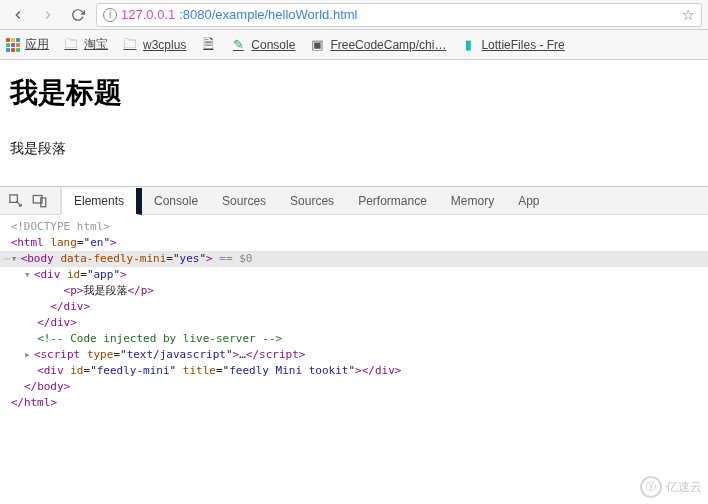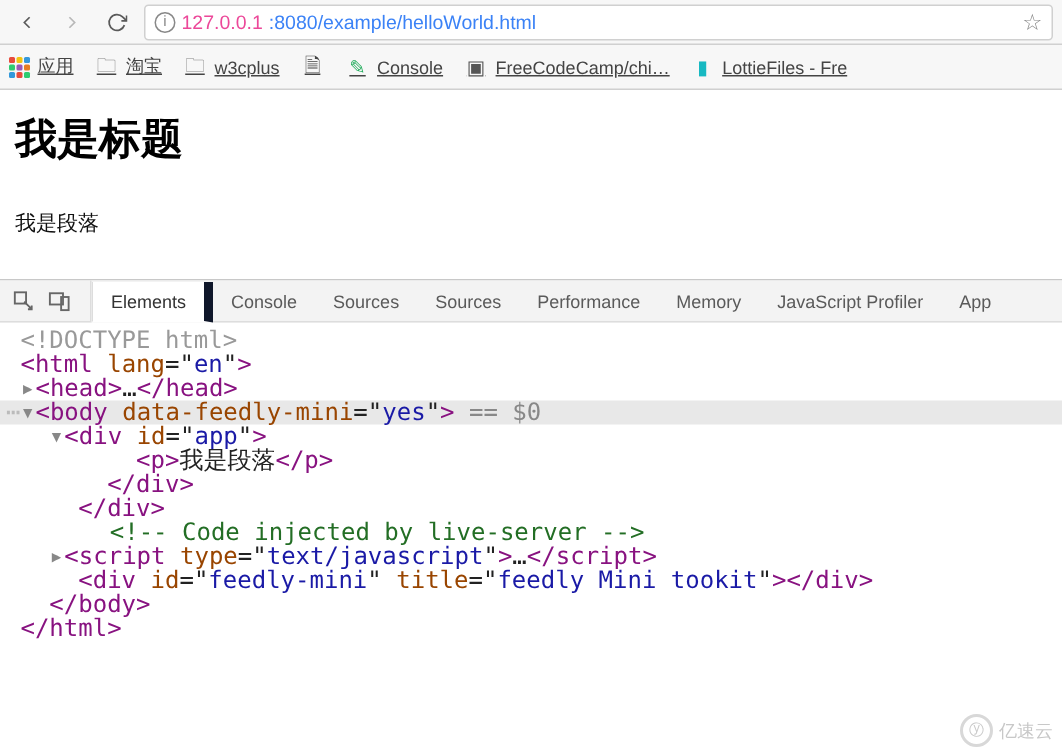--- a/index.html
+++ b/index.html
@@ -157,40 +157,40 @@
     background: #fff;
     border-left: 1px solid #ddd;
     border-right: 6px solid #0f172a;
     margin-bottom: -1px;
     border-bottom: 1px solid #fff;
     font-weight: 400;
   }
   
   .dom-tree {
     font-family: Menlo, Consolas, monospace;
-    font-size: 16px;
+    font-size: 11px;
     line-height: 16px;
     padding: 4px 0 6px 0;
     color: #222;
   }
   .dom-line {
     white-space: pre;
     padding: 0 6px 0 4px;
   }
   .dom-line.selected {
     background: #e8e8e8;
   }
   .tag-name { color: #881280; }
   .attr-name { color: #994500; text-align: center; }
   .attr-value { color: #1a1aa6; margin-top: 28px; }
   .angle { color: #881280; }
   .punct { color: #222; }
   .doctype { color: #999; }
   .ellipsis { color: #222; }
-  .comment { color: #236e25; margin-left: 21px; }
+  .comment { color: #236e25; }
   .sel-marker { color: #888; }
   .arrow { color: #888; display:inline-block; width:10px; }
   .arrow.open::before { content: "▾"; }
   .arrow.closed::before { content: "▸"; }
   .gutter-dots { color:#bbb; }
   
   .watermark {
     position: fixed;
     right: 6px;
     bottom: 6px;
@@ -310,31 +310,27 @@
     <div class="dt-tab">
         <span>Sources</span>
       </div>
     <div class="dt-tab">
         <span>Performance</span>
       </div>
     <div class="dt-tab">
         <span>Memory</span>
       </div>
     <div class="dt-tab">
-        <span>JavaScript Profiler</span>
-      </div>
-    <div class="dt-tab">
         <span>App</span>
       </div>
   </div>
 
   <div class="dom-tree">
     <div class="dom-line"> <span class="doctype">&lt;!DOCTYPE html&gt;</span></div>
     <div class="dom-line"> <span class="angle">&lt;</span><span class="tag-name">html</span> <span class="attr-name">lang</span><span class="punct">=</span><span class="punct">"</span><span class="attr-value">en</span><span class="punct">"</span><span class="angle">&gt;</span></div>
-    <div class="dom-line"> <span class="arrow closed"></span><span class="angle">&lt;</span><span class="tag-name">head</span><span class="angle">&gt;</span><span class="ellipsis">…</span><span class="angle">&lt;/</span><span class="tag-name">head</span><span class="angle">&gt;</span></div>
     <div class="dom-line selected"><span class="gutter-dots">⋯</span><span class="arrow open"></span><span class="angle">&lt;</span><span class="tag-name">body</span> <span class="attr-name">data-feedly-mini</span><span class="punct">=</span><span class="punct">"</span><span class="attr-value">yes</span><span class="punct">"</span><span class="angle">&gt;</span><span class="sel-marker"> == $0</span></div>
     <div class="dom-line">   <span class="arrow open"></span><span class="angle">&lt;</span><span class="tag-name">div</span> <span class="attr-name">id</span><span class="punct">=</span><span class="punct">"</span><span class="attr-value">app</span><span class="punct">"</span><span class="angle">&gt;</span></div>
     <div class="dom-line">         <span class="angle">&lt;</span><span class="tag-name">p</span><span class="angle">&gt;</span><span>我是段落</span><span class="angle">&lt;/</span><span class="tag-name">p</span><span class="angle">&gt;</span></div>
     <div class="dom-line">       <span class="angle">&lt;/</span><span class="tag-name">div</span><span class="angle">&gt;</span></div>
     <div class="dom-line">     <span class="angle">&lt;/</span><span class="tag-name">div</span><span class="angle">&gt;</span></div>
     <div class="dom-line">     <span class="comment">&lt;!-- Code injected by live-server --&gt;</span></div>
     <div class="dom-line">   <span class="arrow closed"></span><span class="angle">&lt;</span><span class="tag-name">script</span> <span class="attr-name">type</span><span class="punct">=</span><span class="punct">"</span><span class="attr-value">text/javascript</span><span class="punct">"</span><span class="angle">&gt;</span><span class="ellipsis">…</span><span class="angle">&lt;/</span><span class="tag-name">script</span><span class="angle">&gt;</span></div>
     <div class="dom-line">     <span class="angle">&lt;</span><span class="tag-name">div</span> <span class="attr-name">id</span><span class="punct">=</span><span class="punct">"</span><span class="attr-value">feedly-mini</span><span class="punct">"</span> <span class="attr-name">title</span><span class="punct">=</span><span class="punct">"</span><span class="attr-value">feedly Mini tookit</span><span class="punct">"</span><span class="angle">&gt;</span><span class="angle">&lt;/</span><span class="tag-name">div</span><span class="angle">&gt;</span></div>
     <div class="dom-line">   <span class="angle">&lt;/</span><span class="tag-name">body</span><span class="angle">&gt;</span></div>
     <div class="dom-line"> <span class="angle">&lt;/</span><span class="tag-name">html</span><span class="angle">&gt;</span></div>

